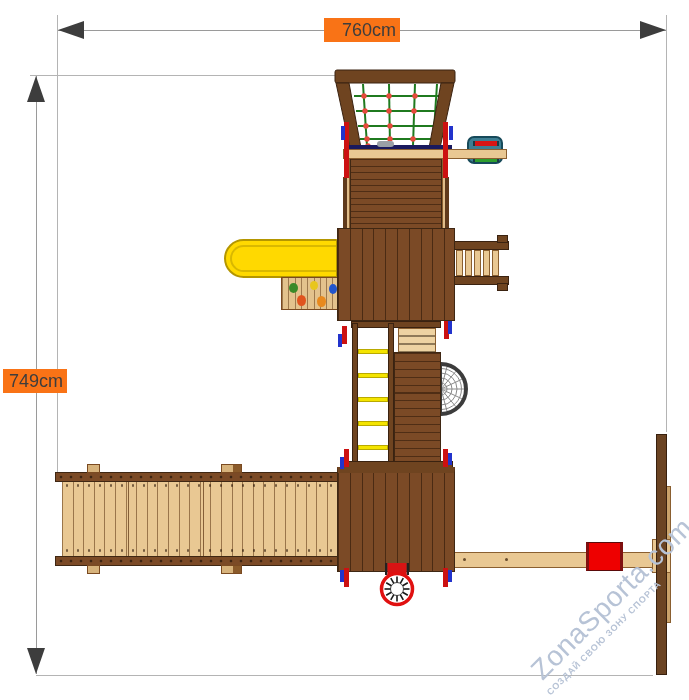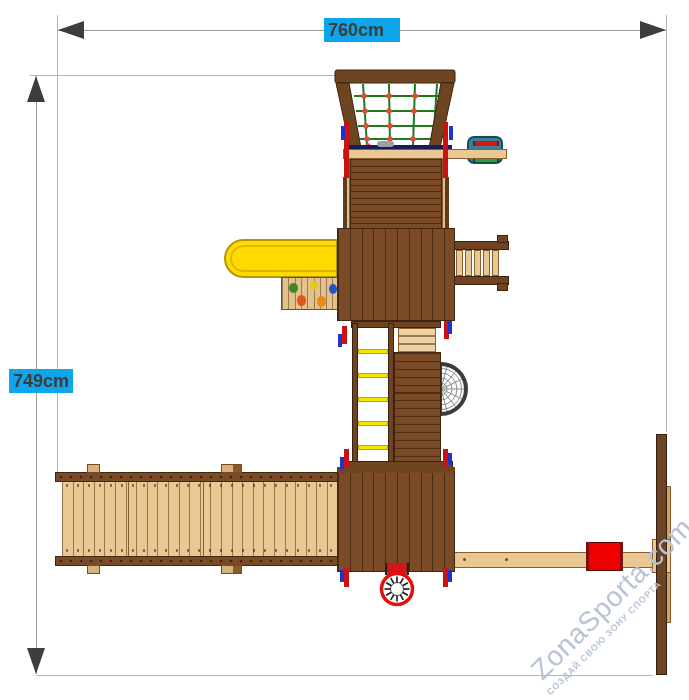--- a/index.html
+++ b/index.html
@@ -9,22 +9,22 @@
   .abs{position:absolute;}
 
   
   .ext-line{position:absolute;background:var(--line-gray);}
   .dim-line{position:absolute;background:var(--dim-line);}
   .arrow{position:absolute;width:0;height:0;}
   .arrow-left {border-top:9px solid transparent;border-bottom:9px solid transparent;border-right:26px solid var(--dim);}
   .arrow-right{border-top:9px solid transparent;border-bottom:9px solid transparent;border-left:26px solid var(--dim);}
   .arrow-up   {border-left:9px solid transparent;border-right:9px solid transparent;border-bottom:26px solid var(--dim);}
   .arrow-down {border-left:9px solid transparent;border-right:9px solid transparent;border-top:26px solid var(--dim);}
-  .dim-label{position:absolute;background:#0ea5e9;color:var(--dim);font-size:18px;line-height:24px;
-             text-align:left;padding:0 4px;font-weight:bold;}
+  .dim-label{position:absolute;background:#f97316;color:var(--dim);font-size:18px;line-height:24px;
+             text-align:right;padding:0 4px;}
 
   
   .rail{position:absolute;background:var(--wood-mid);border:1px solid var(--wood-edge);
         background-image:radial-gradient(circle at 5px 50%, rgba(0,0,0,.5) 1px, transparent 1.7px);
         background-size:10px 100%;z-index:2;}
   .tower{position:absolute;background-color:var(--wood-mid);border:1px solid var(--wood-edge);
          background-image:repeating-linear-gradient(90deg, rgba(35,17,4,.55) 0 1px, transparent 1px 11.8px);
          z-index:3;}
   .hslat{background-image:repeating-linear-gradient(180deg, rgba(35,17,4,.5) 0 1px, transparent 1px 6.4px)!important;}
   .post-red{position:absolute;width:5px;background:var(--accent-red);z-index:5;}
@@ -54,21 +54,21 @@
   <div class="ext-line" style="left:36px;top:675px;width:617px;height:1px;"></div>
 
   <div class="dim-line" style="left:58px;top:30px;width:608px;height:1px;"></div>
   <div class="arrow arrow-left" style="left:58px;top:21px;"></div>
   <div class="arrow arrow-right" style="left:640px;top:21px;"></div>
   <div class="dim-label" style="left:324px;top:18px;width:76px;">760cm</div>
 
   <div class="dim-line" style="left:36px;top:76px;width:1px;height:598px;"></div>
   <div class="arrow arrow-up" style="left:27px;top:76px;"></div>
   <div class="arrow arrow-down" style="left:27px;top:648px;"></div>
-  <div class="dim-label" style="left:9px;top:369px;width:64px;">749cm</div>
+  <div class="dim-label" style="left:3px;top:369px;width:64px;">749cm</div>
 
   <svg class="abs" style="left:330px;top:68px;z-index:3;" width="130" height="92" viewBox="0 0 130 92">
     <g stroke="var(--net-green)" stroke-width="2">
       <line x1="33" y1="16" x2="37" y2="78"></line>
         <line x1="59" y1="16" x2="60" y2="78"></line>
       <line x1="85" y1="16" x2="83" y2="78"></line>
         <line x1="107" y1="16" x2="103" y2="78"></line>
       <line x1="24" y1="28" x2="113" y2="28"></line>
         <line x1="26" y1="43" x2="111" y2="43"></line>
       <line x1="28" y1="58" x2="108" y2="58"></line>

